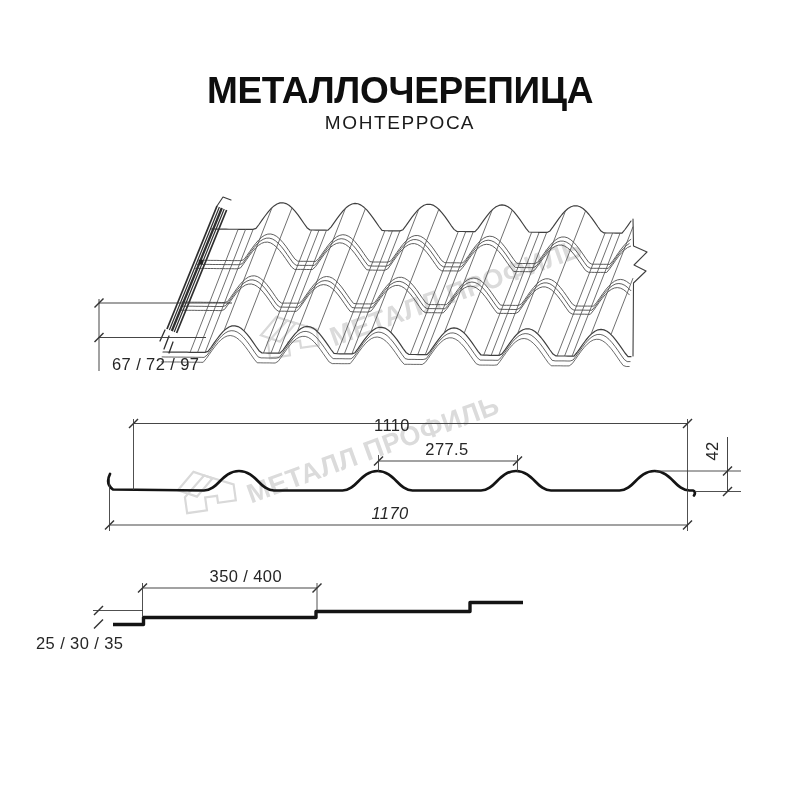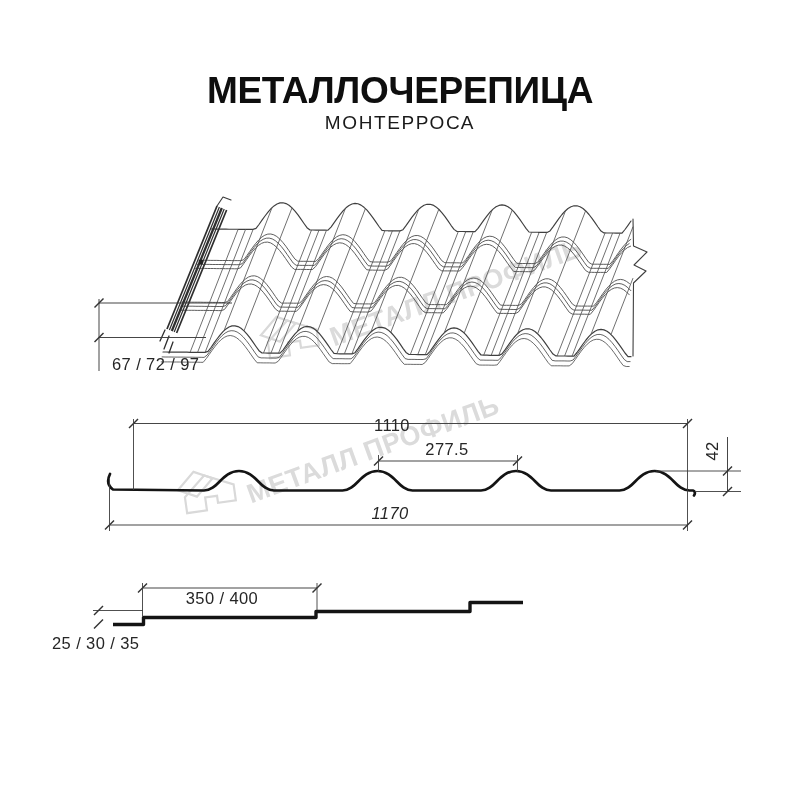--- a/index.html
+++ b/index.html
@@ -11,22 +11,22 @@
               letter-spacing:-.3px;color:#0e0e0e;}
   .page-subtitle{left:0;right:0;top:112px;text-align:center;font-size:19px;font-weight:500;
                  letter-spacing:1.6px;color:#1a1a1a;}
   .dim{font-size:16.5px;color:#262626;letter-spacing:.4px;}
   .dim-1110{left:332px;top:404px;width:120px;text-align:center;margin-top:12px;}
   .dim-2775{left:387px;top:440px;width:120px;text-align:center;}
   .dim-1170{left:330px;top:504px;width:120px;text-align:center;font-style:italic;}
   .dim-42{left:697px;top:440px;width:34px;height:22px;text-align:center;
           transform:rotate(-90deg);transform-origin:50% 50%;}
   .dim-67{left:112px;top:355px;}
-  .dim-350{left:162px;top:589px;width:120px;text-align:center;}
-  .dim-25{left:52px;top:634px;}
+  .dim-350{left:162px;top:567px;width:120px;text-align:right;}
+  .dim-25{left:36px;top:634px;}
   
   .wm-text{position:absolute;z-index:0;transform:rotate(-20deg);transform-origin:0 50%;
            font-size:27px;font-weight:bold;color:#dbdbdb;letter-spacing:.5px;white-space:nowrap;}
   .wm-text-1{left:331px;top:323px;}
   .wm-text-2{left:248px;top:480px;}
   .wm-logo{position:absolute;z-index:0;transform:rotate(-8deg);}
   .wm-logo-1{left:259px;top:309px;}
   .wm-logo-2{left:176px;top:464px;}
   
   #art{position:absolute;left:0;top:0;z-index:1;}

